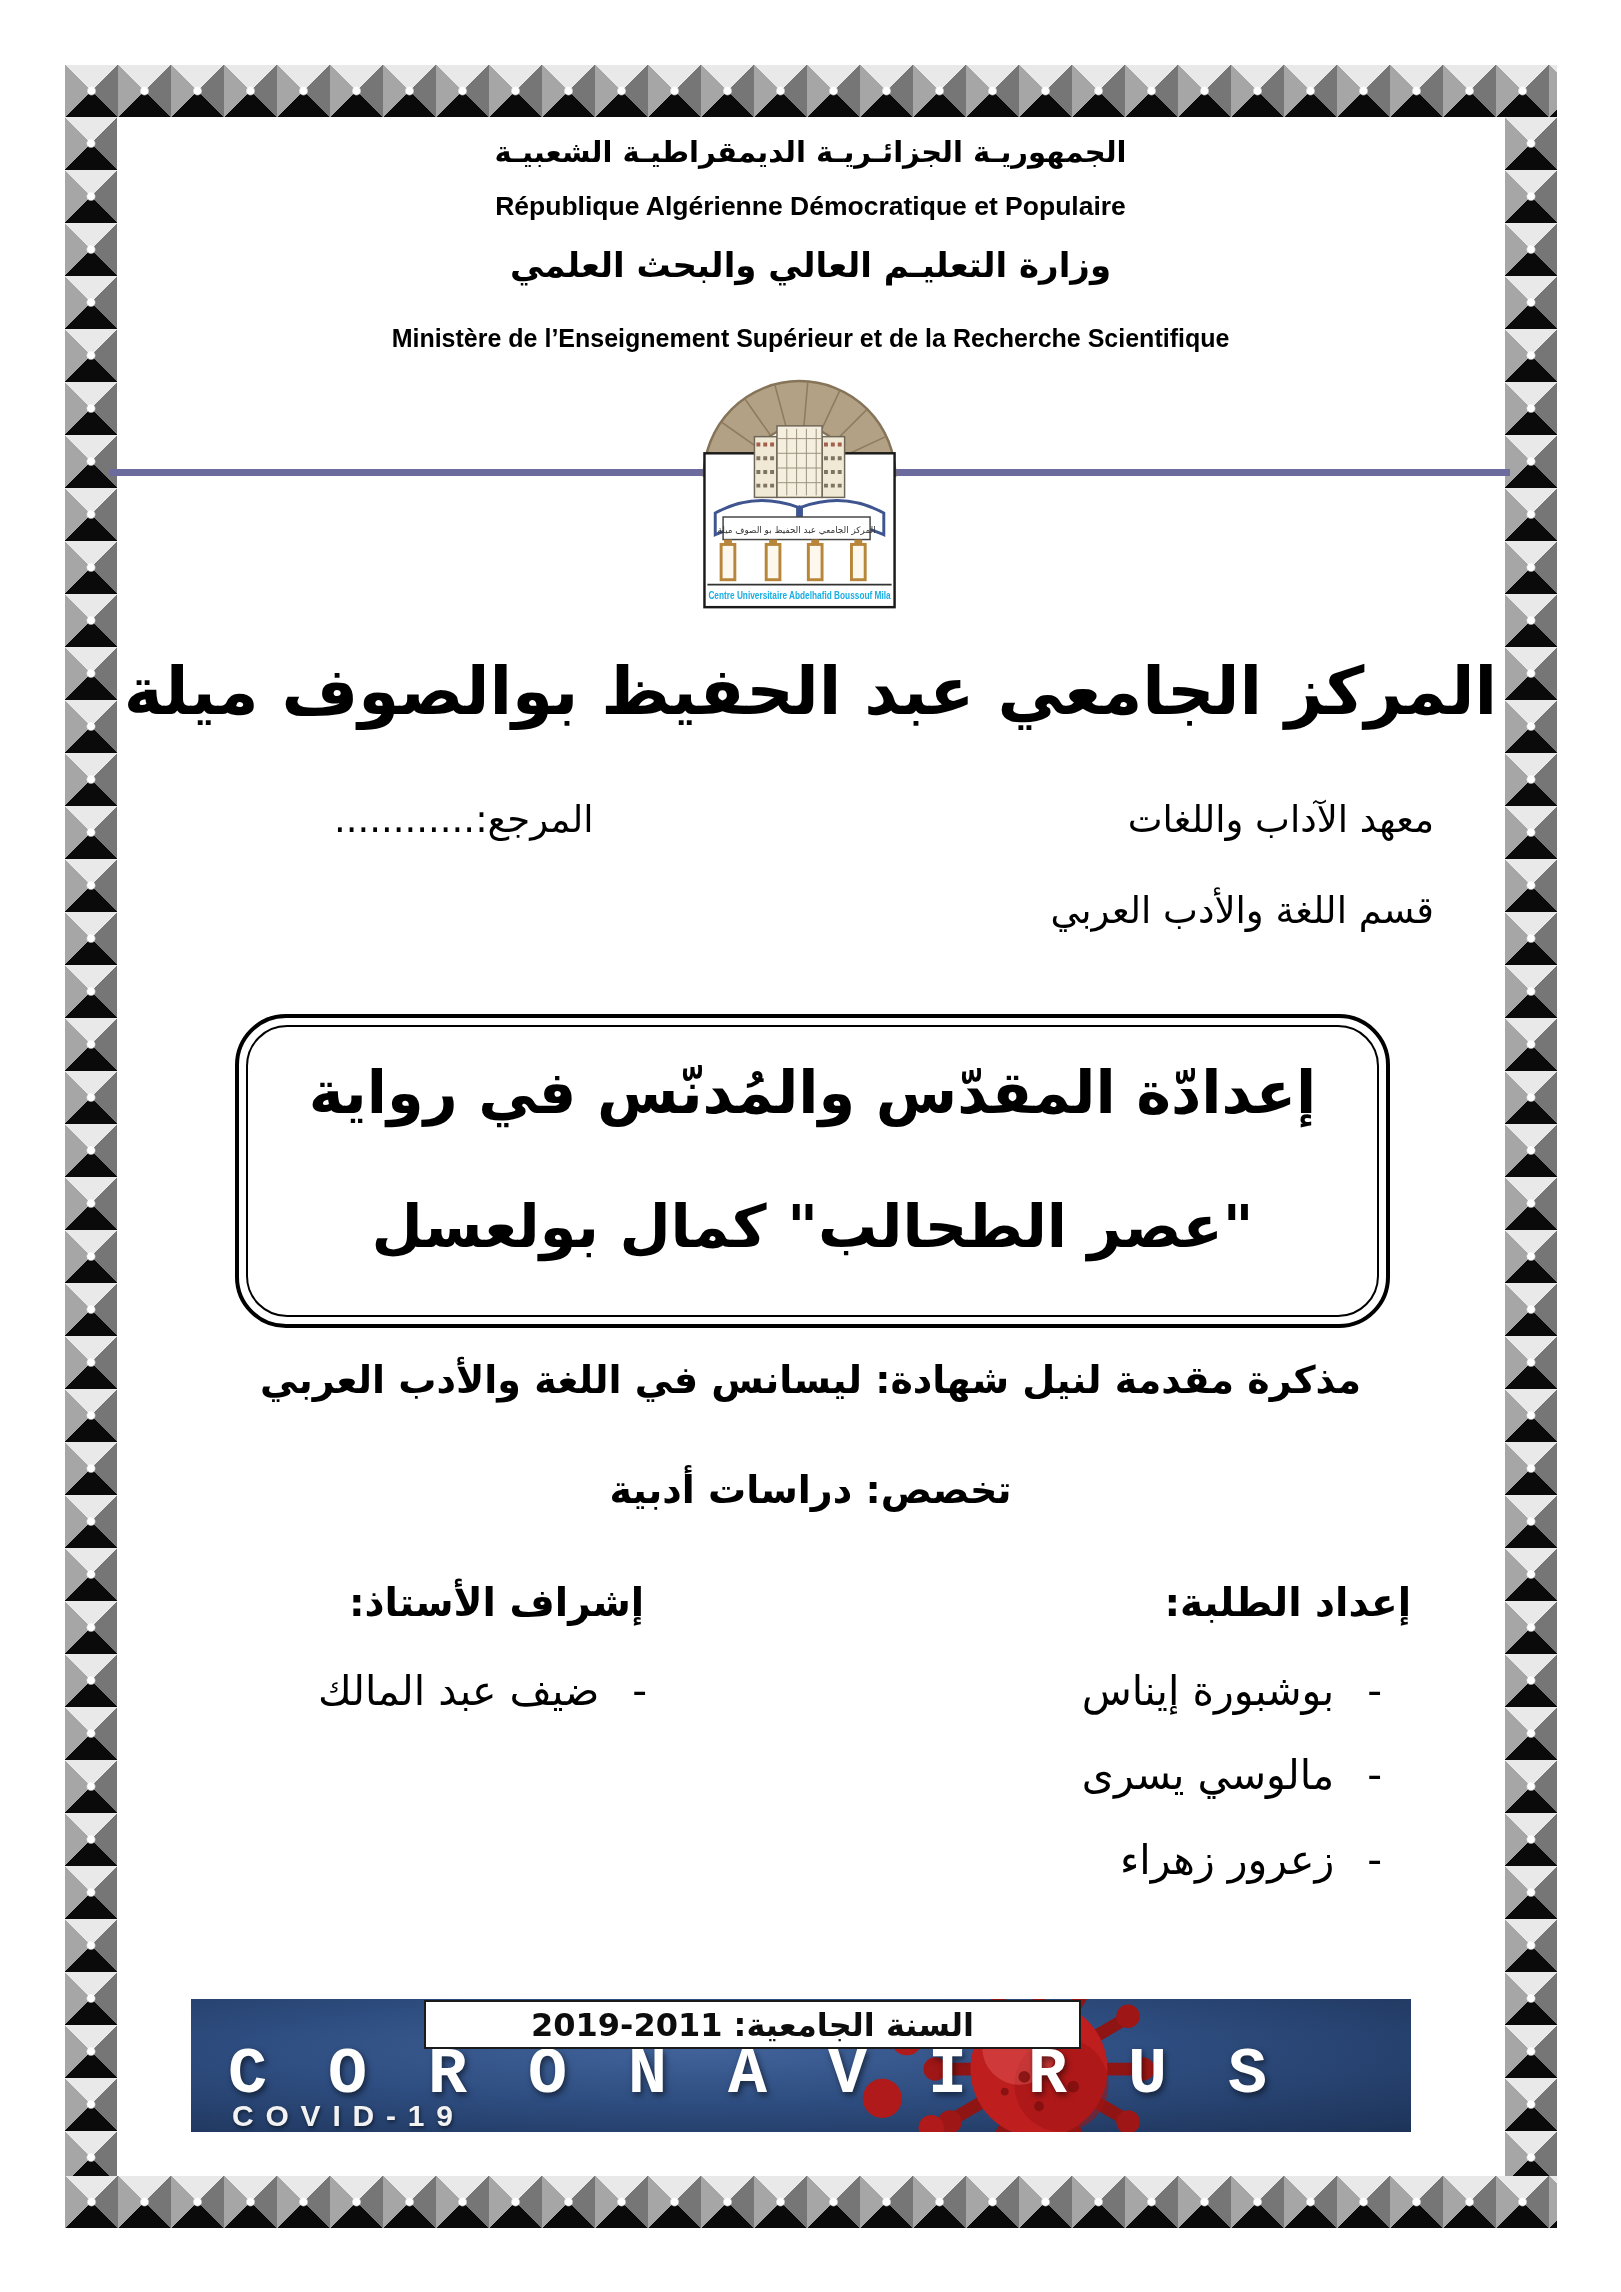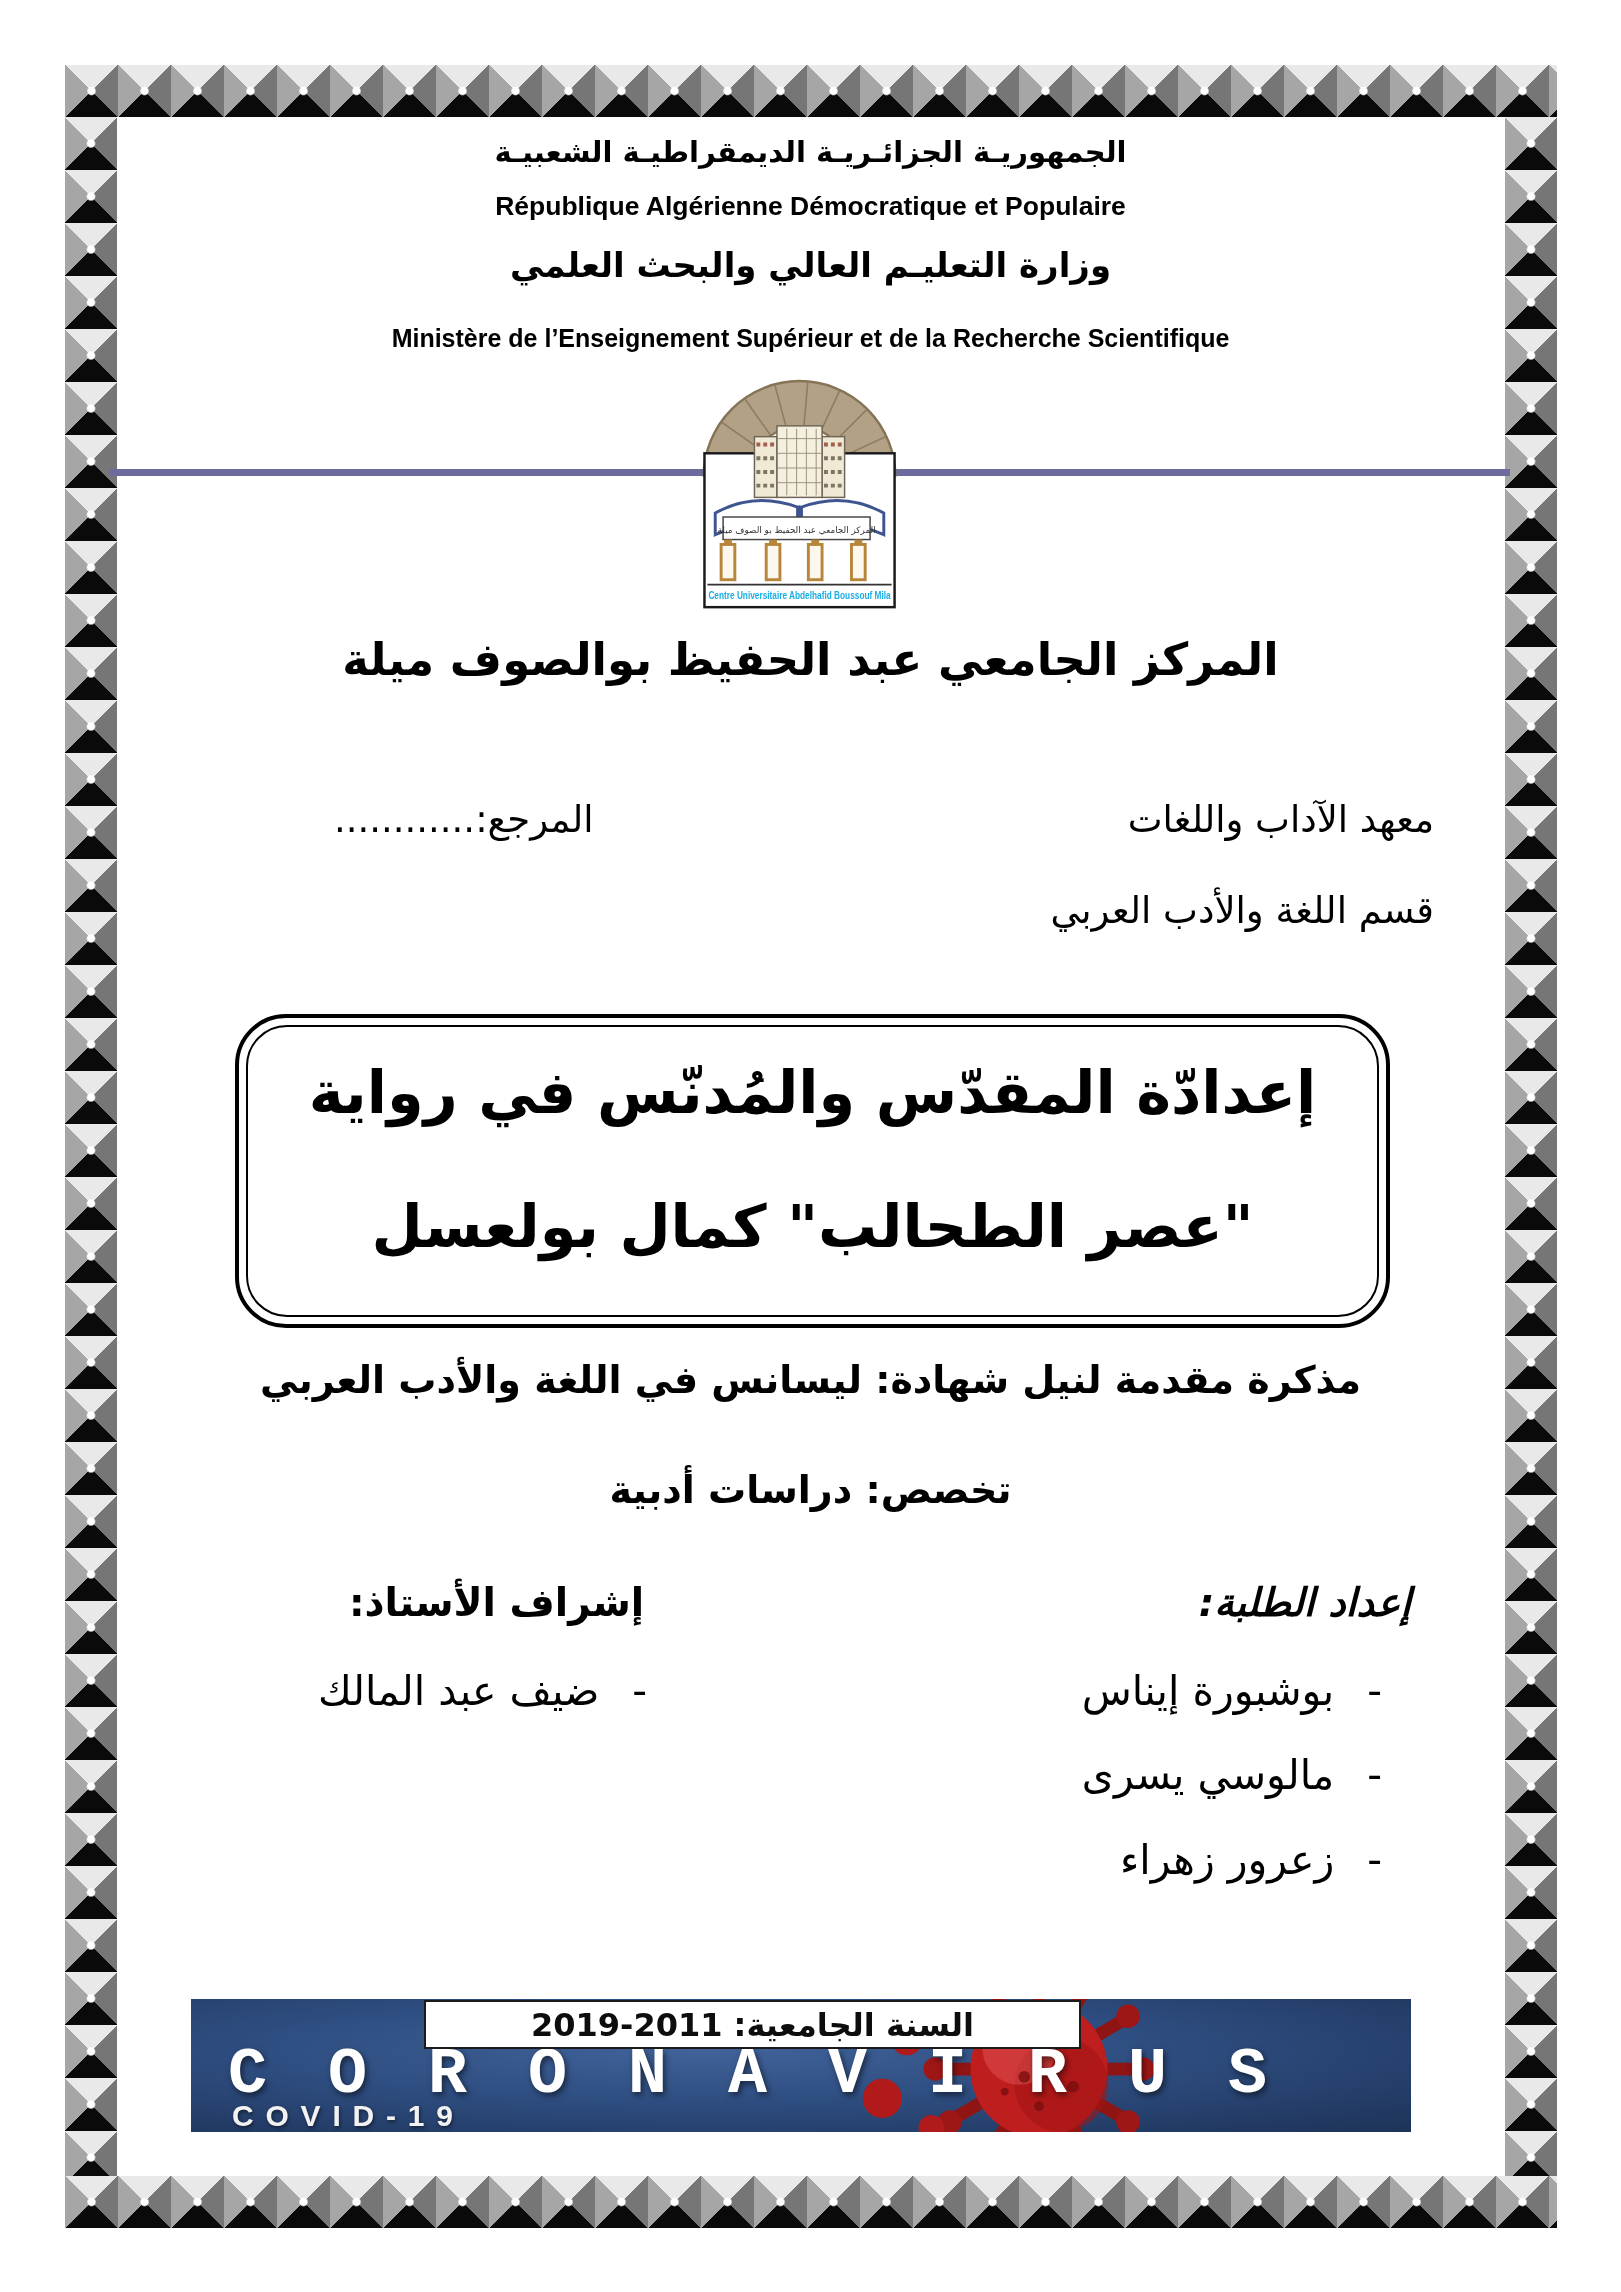--- a/index.html
+++ b/index.html
@@ -27,37 +27,37 @@
 
   .republic-ar{top:135px;font-size:29px;}
   .republic-fr{top:191px;font-size:26.5px;}
   .ministry-ar{top:245px;font-size:34px;}
   .ministry-fr{top:324px;font-size:25px;}
 
   .divider{position:absolute;left:110px;top:469px;width:1400px;height:6.9px;background:var(--divider,#6b6b9e);}
 
   .logo{position:absolute;left:678px;top:370px;width:245px;height:245px;}
 
-  .univ-name{top:633px;font-size:45px;letter-spacing:1px;}
+  .univ-name{top:653px;font-size:66px;letter-spacing:1px;}
 
   .institute{right:187px;top:798px;font-size:37px;}
   .reference{left:334px;top:798px;font-size:37px;}
   .department{right:187px;top:889px;font-size:37px;}
 
   .tbox{position:absolute;left:235px;top:1014px;width:1155px;height:314px;}
   .tbox .bo{position:absolute;inset:0;border:4.9px solid #000;border-radius:51px;}
   .tbox .bi{position:absolute;inset:10.8px;border:2px solid #000;border-radius:41px;}
   .title1{top:44px;font-size:59px;letter-spacing:2px;}
   .title2{top:178px;font-size:59px;letter-spacing:2px;}
   .tbox .c{position:absolute;}
 
   .memoir{top:1358px;font-size:38px;}
   .specialty{top:1468px;font-size:38px;}
 
-  .students-header{right:210px;top:1580px;font-size:39px;font-style:italic;}
+  .students-header{right:210px;top:1580px;font-size:39px;}
   .supervisor-header{left:349px;top:1580px;font-size:39px;}
   .name-list{position:absolute;direction:rtl;text-align:right;font-size:41px;line-height:1.25;}
   .students-list{right:239px;top:1666px;}
   .supervisor-list{right:974px;top:1666px;}
   .name-row{margin-bottom:33px;white-space:nowrap;}
   .dash{margin-left:33px;}
 
   
   .banner{position:absolute;left:191px;top:1999px;width:1220px;height:133px;overflow:hidden;
           background:radial-gradient(ellipse at 42% 38%, #41639a 0%, #2e4d80 45%, #1d3358 100%);}

